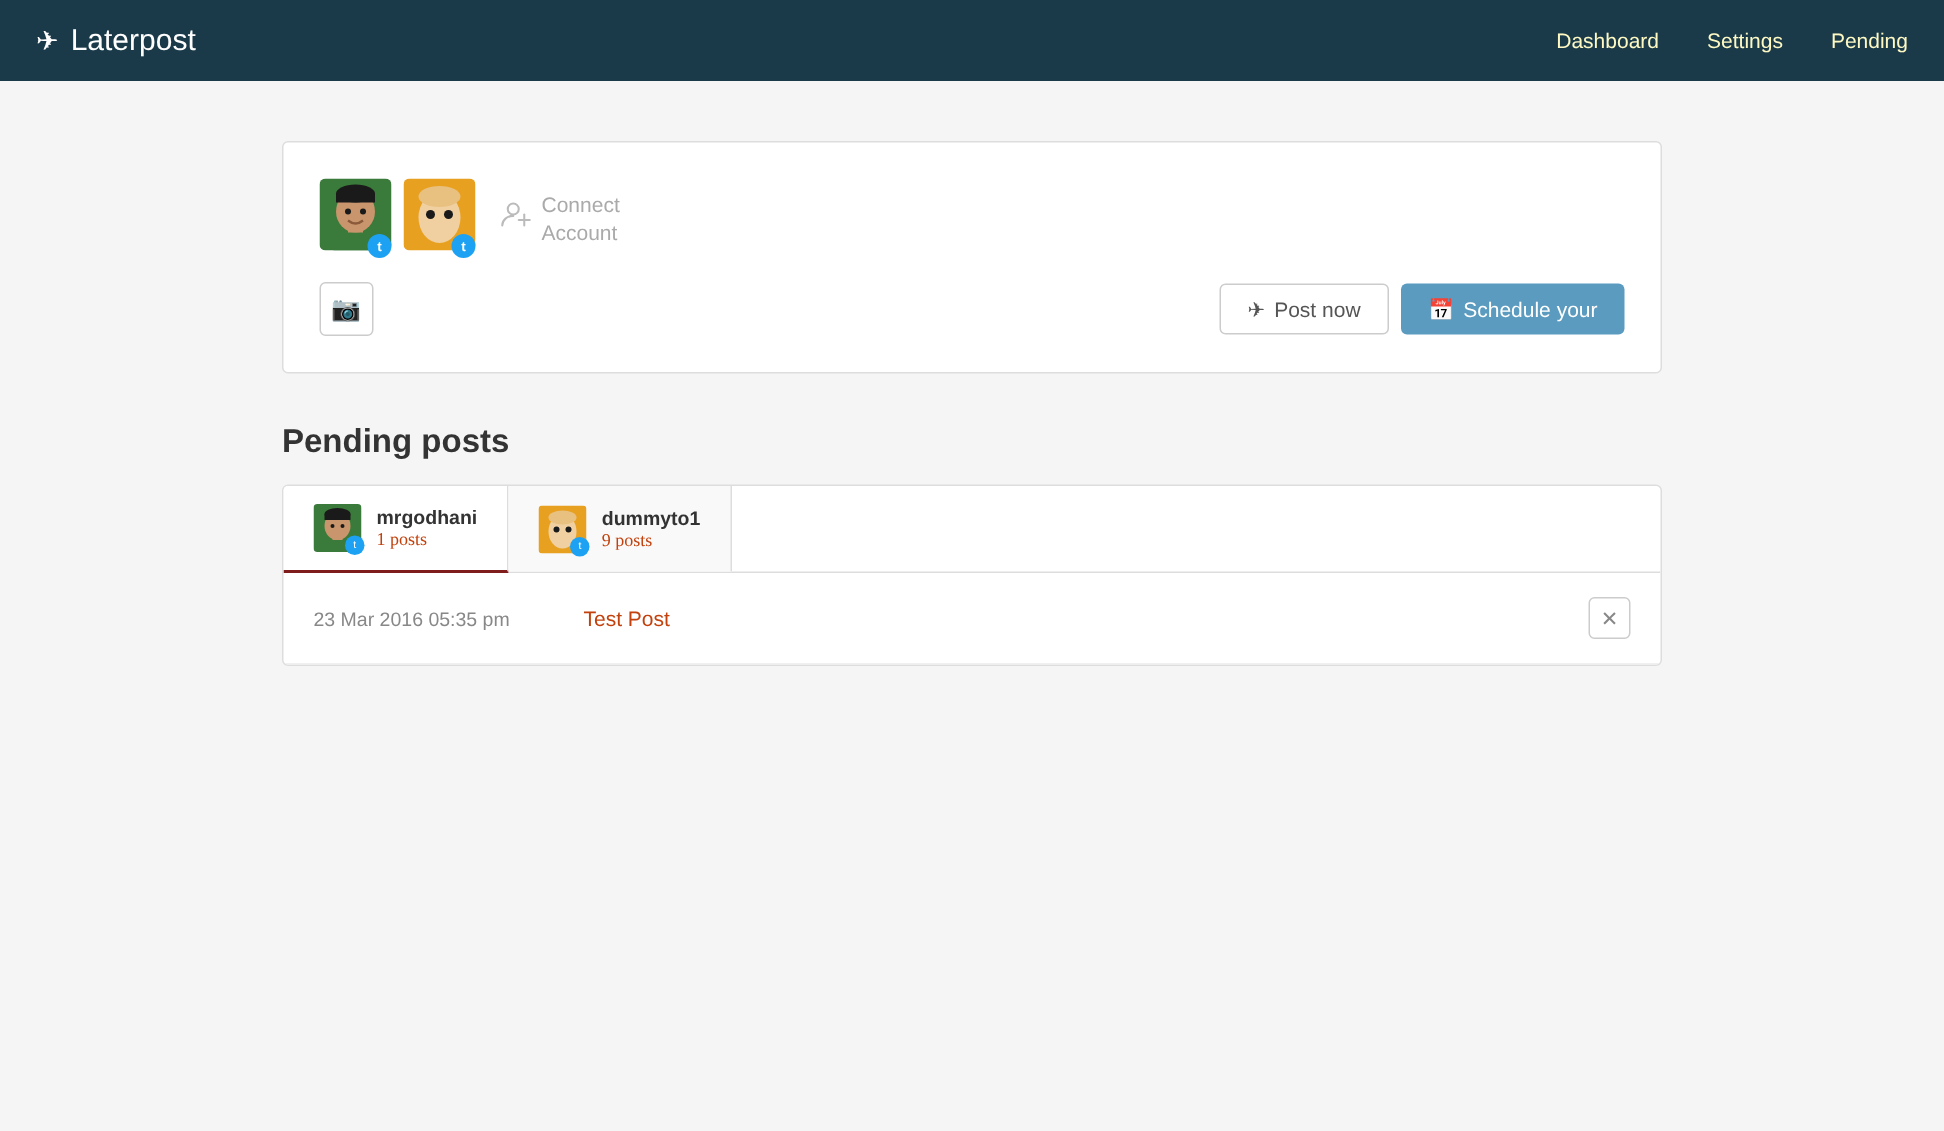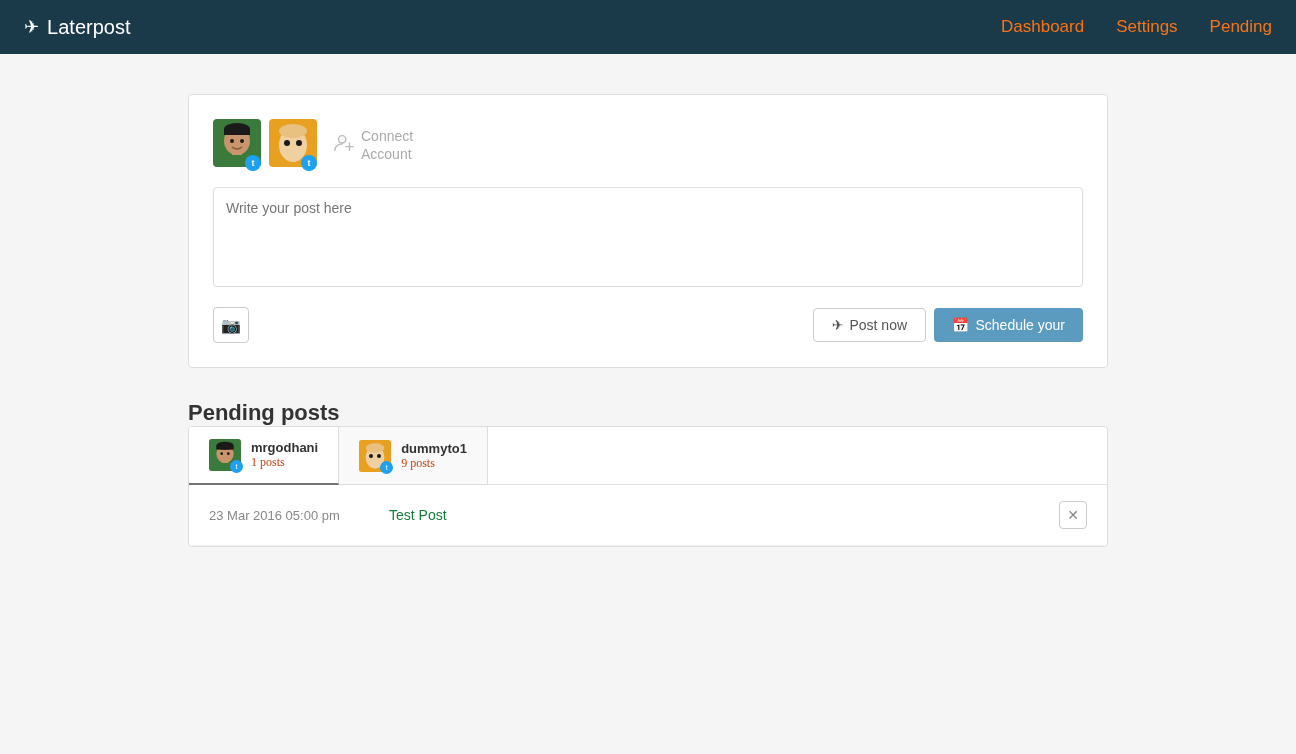--- a/index.html
+++ b/index.html
@@ -24,23 +24,23 @@
     }
     .navbar-brand .send-icon {
       color: #fff;
       font-size: 18px;
     }
     .navbar-links {
       display: flex;
       gap: 32px;
     }
     .navbar-links a {
-      color: #f97316;
+      color: #fef9c3;
       text-decoration: none;
-      font-size: 17px;
+      font-size: 14px;
     }
 
     
     .main-content {
       max-width: 960px;
       margin: 40px auto;
       padding: 0 20px;
     }
 
     
@@ -158,20 +158,21 @@
       display: flex;
       align-items: center;
       gap: 6px;
     }
 
     
     .pending-posts-title {
       font-size: 22px;
       font-weight: bold;
       color: #333;
+      margin-bottom: 16px;
     }
     .pending-card {
       background: #fff;
       border: 1px solid #ddd;
       border-radius: 4px;
       overflow: hidden;
     }
 
     
     .user-tabs {
@@ -182,21 +183,21 @@
       display: flex;
       align-items: center;
       gap: 10px;
       padding: 12px 20px;
       cursor: pointer;
       border-right: 1px solid #ddd;
       background: #f9f9f9;
     }
     .user-tab.active {
       background: #fff;
-      border-bottom: 2px solid #737373;
+      border-bottom: 2px solid #7f1d1d;
       margin-bottom: -1px;
     }
     .user-tab-avatar {
       position: relative;
       width: 32px;
       height: 32px;
     }
     .tab-twitter-badge {
       position: absolute;
       bottom: -2px;
@@ -229,21 +230,21 @@
       padding: 16px 20px;
       border-bottom: 1px solid #f0f0f0;
     }
     .post-date {
       font-size: 13px;
       color: #888;
       min-width: 180px;
     }
     .post-text {
       font-size: 14px;
-      color: #15803d;
+      color: #c2410c;
       flex: 1;
     }
     .delete-btn {
       width: 28px;
       height: 28px;
       border: 1px solid #ccc;
       background: #fff;
       border-radius: 4px;
       cursor: pointer;
       display: flex;
@@ -317,21 +318,20 @@
             <path d="M2 20c0-4 3.6-7 8-7" stroke="#bbb" stroke-width="1.5" stroke-linecap="round" fill="none"></path>
             <line x1="18" y1="12" x2="18" y2="20" stroke="#bbb" stroke-width="1.5" stroke-linecap="round"></line>
             <line x1="14" y1="16" x2="22" y2="16" stroke="#bbb" stroke-width="1.5" stroke-linecap="round"></line>
           </svg>
         </span>
         <span style="line-height:1.3;">Connect<br>Account</span>
       </div>
     </div>
 
     
-    <textarea class="post-textarea" placeholder="Write your post here" style=""></textarea>
 
     
     <div class="action-bar">
       <button class="camera-btn">
         <span>📷</span>
       </button>
       <div class="right-buttons">
         <button class="post-now-btn">
           <span>✈</span>
           <span>Post now</span>
@@ -384,21 +384,21 @@
           </div>
           <div class="user-tab-info">
             <div class="username">dummyto1</div>
             <div class="posts-count">9 posts</div>
           </div>
         </div>
 
       </div>
 
       <div class="post-row">
-        <span class="post-date">23 Mar 2016 05:00 pm</span>
+        <span class="post-date">23 Mar 2016 05:35 pm</span>
         <span class="post-text">Test Post</span>
         <button class="delete-btn">✕</button>
       </div>
 
     </div>
   </div>
 
 </div>
 
 </body></html>

